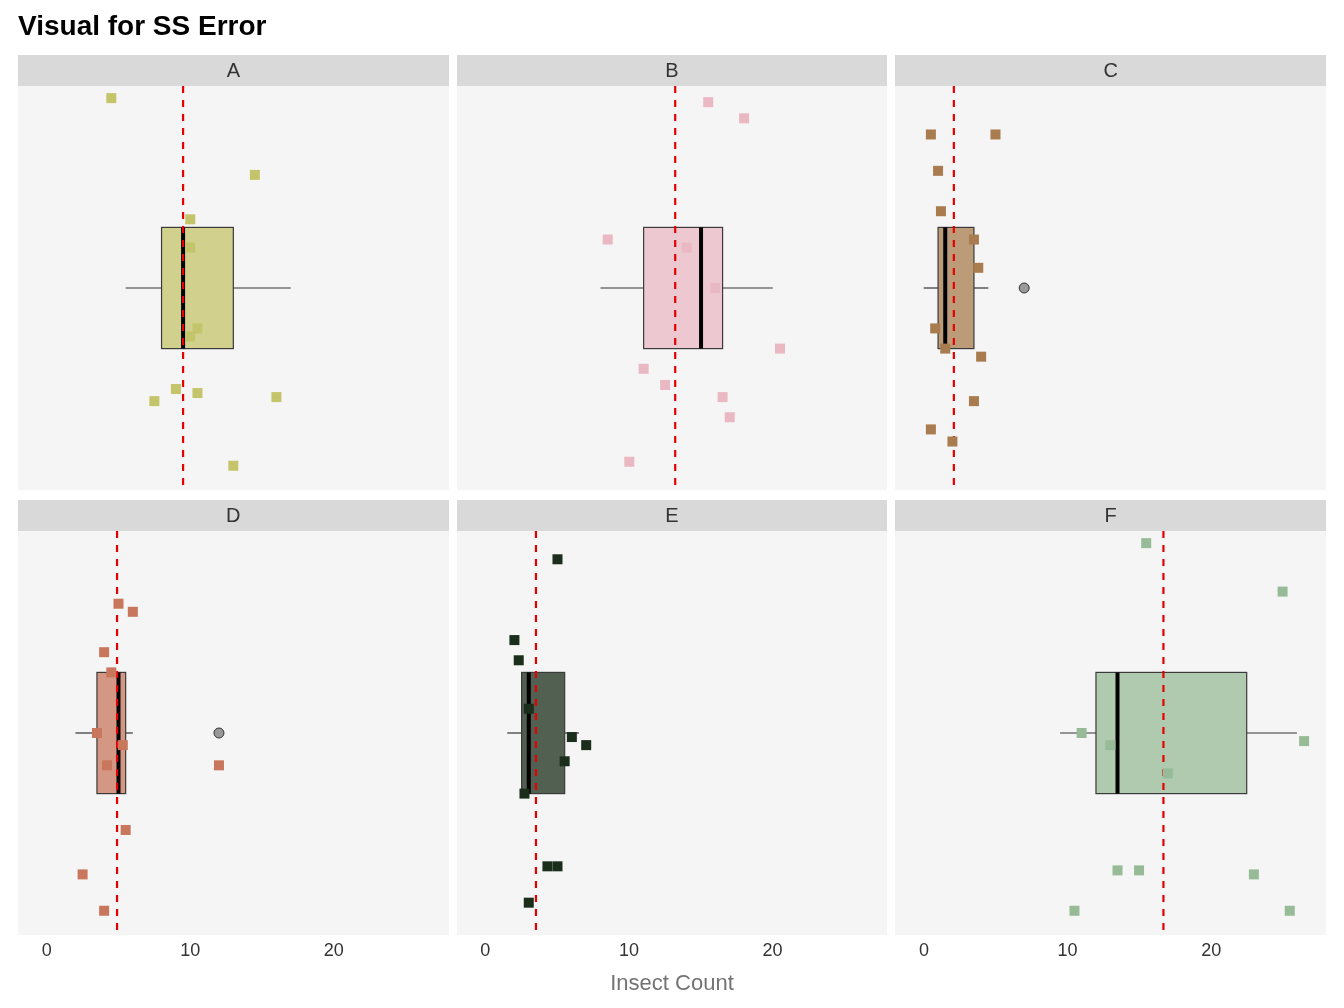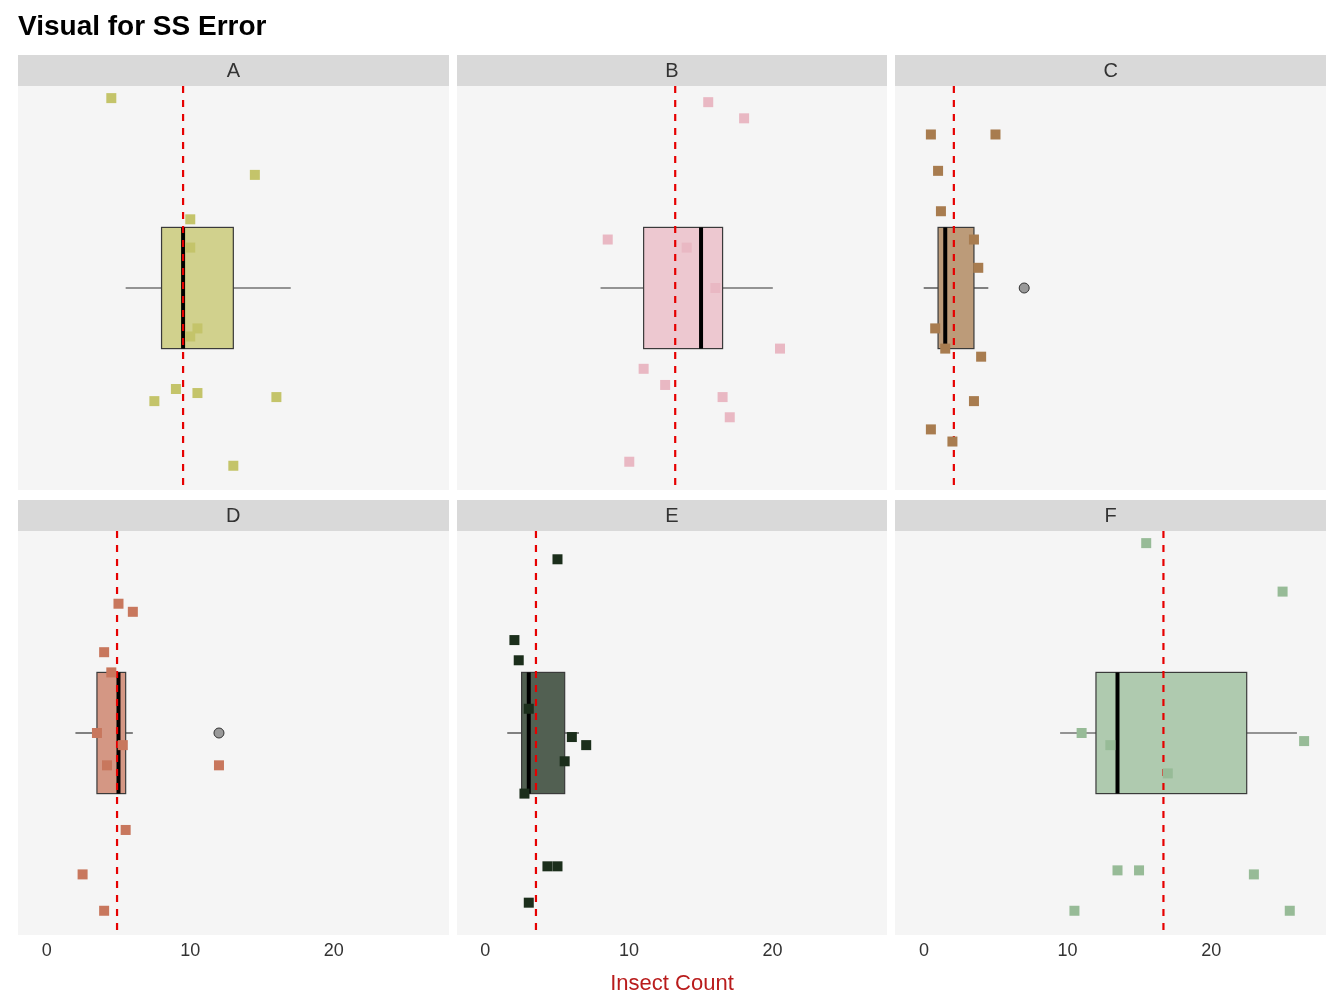--- a/index.html
+++ b/index.html
@@ -71,21 +71,21 @@
     font-size: 18px;
     color: #333;
   }
   .xlabel {
     position: absolute;
     left: 0;
     right: 0;
     top: 970px;
     text-align: center;
     font-size: 22px;
-    color: #b91c1c;
+    color: #737373;
   }
   
   .panel svg {
     display: block;
     width: 100%;
     height: 100%;
   }
   .box-rect {
     fill-opacity: 0.75;
     stroke: #3a3a3a;

